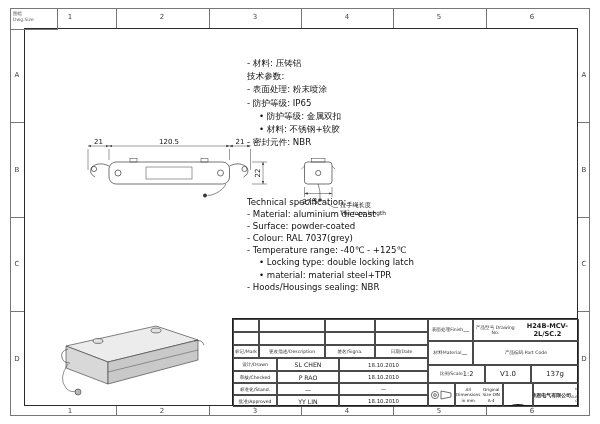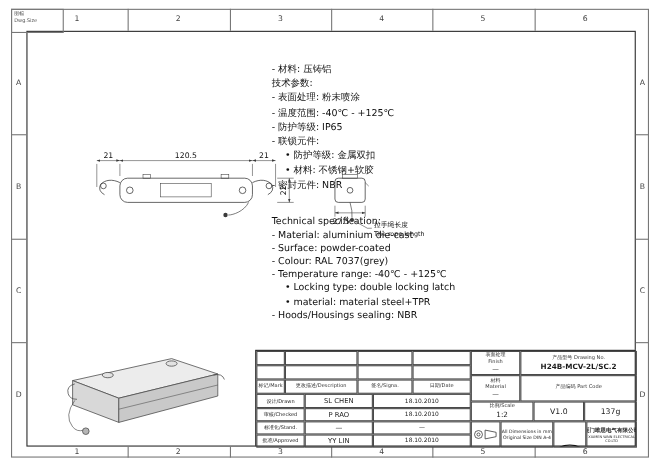--- a/index.html
+++ b/index.html
@@ -10,21 +10,21 @@
   .inner-frame{left:24px;top:28px;width:554px;height:378px;border:1.6px solid #2b2b2b;}
   .zone{position:absolute;font-size:7px;color:#444;width:20px;margin-left:-10px;text-align:center;}
   .zoneL{position:absolute;font-size:7px;color:#444;width:10px;margin-left:-5px;text-align:center;}
   .tick{position:absolute;background:#777;}
   .corner-box{left:10px;top:8px;width:48px;height:22px;border:1px solid #777;font-size:4.5px;color:#555;line-height:6px;padding:2px 2px;overflow:hidden;}
   .spec{position:absolute;font-size:8.6px;line-height:13.2px;color:#101010;white-space:nowrap;}
   .spec.en{line-height:12.1px;}
   .spec .indent{padding-left:12px;}
   .tb{border:1.4px solid #1f1f1f;background:#fff;}
   .c{position:absolute;box-sizing:border-box;border:0.55px solid #4a4a4a;display:flex;align-items:center;justify-content:center;overflow:hidden;text-align:center;}
-  .c.colm{flex-direction:column;}
+  .c.colm{}
   .lab{font-size:4.6px;line-height:5.4px;color:#333;}
   .nm{font-size:6.2px;}
   .dt{font-size:5.4px;}
   .role{font-size:4.6px;}
   .oval{border:1.2px solid #111;border-radius:50%;width:24px;height:13px;display:flex;align-items:center;justify-content:center;font-size:6.5px;font-weight:bold;font-style:italic;letter-spacing:0.3px;margin-top:32px;}
   svg text{font-family:"DejaVu Sans","Liberation Sans",sans-serif;}
 </style>
 </head>
 <body>
 
@@ -73,23 +73,21 @@
   <span class="zoneL" style="left:17px;top:355px">D</span>
   <span class="zoneL" style="left:584px;top:71px">A</span>
   <span class="zoneL" style="left:584px;top:166px">B</span>
   <span class="zoneL" style="left:584px;top:260px">C</span>
   <span class="zoneL" style="left:584px;top:355px">D</span>
 
   <div class="spec" style="left:247px;top:57px">
     <div>- 材料: 压铸铝</div>
     <div>技术参数:</div>
     <div>- 表面处理: 粉末喷涂</div>
-    <div>- 温度范围: -40℃ - +125℃</div>
     <div>- 防护等级: IP65</div>
-    <div>- 联锁元件:</div>
     <div class="indent">• 防护等级: 金属双扣</div>
     <div class="indent">• 材料: 不锈钢+软胶</div>
     <div>- 密封元件: NBR</div>
   </div>
 
   <div class="spec en" style="left:247px;top:196px">
     <div>Technical specification:</div>
     <div>- Material: aluminium die-cast</div>
     <div>- Surface: powder-coated</div>
     <div>- Colour: RAL 7037(grey)</div>

